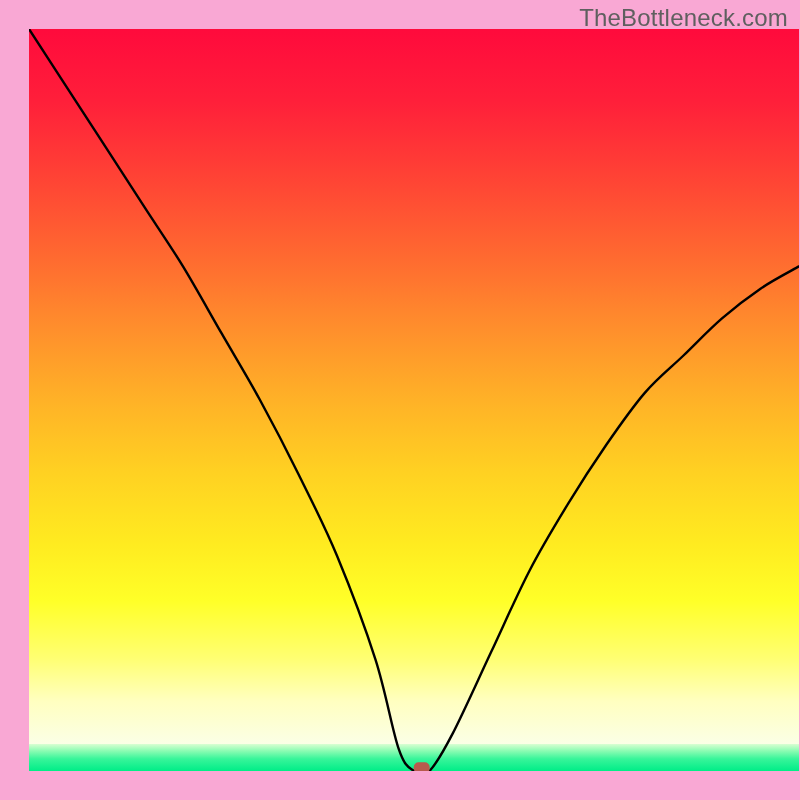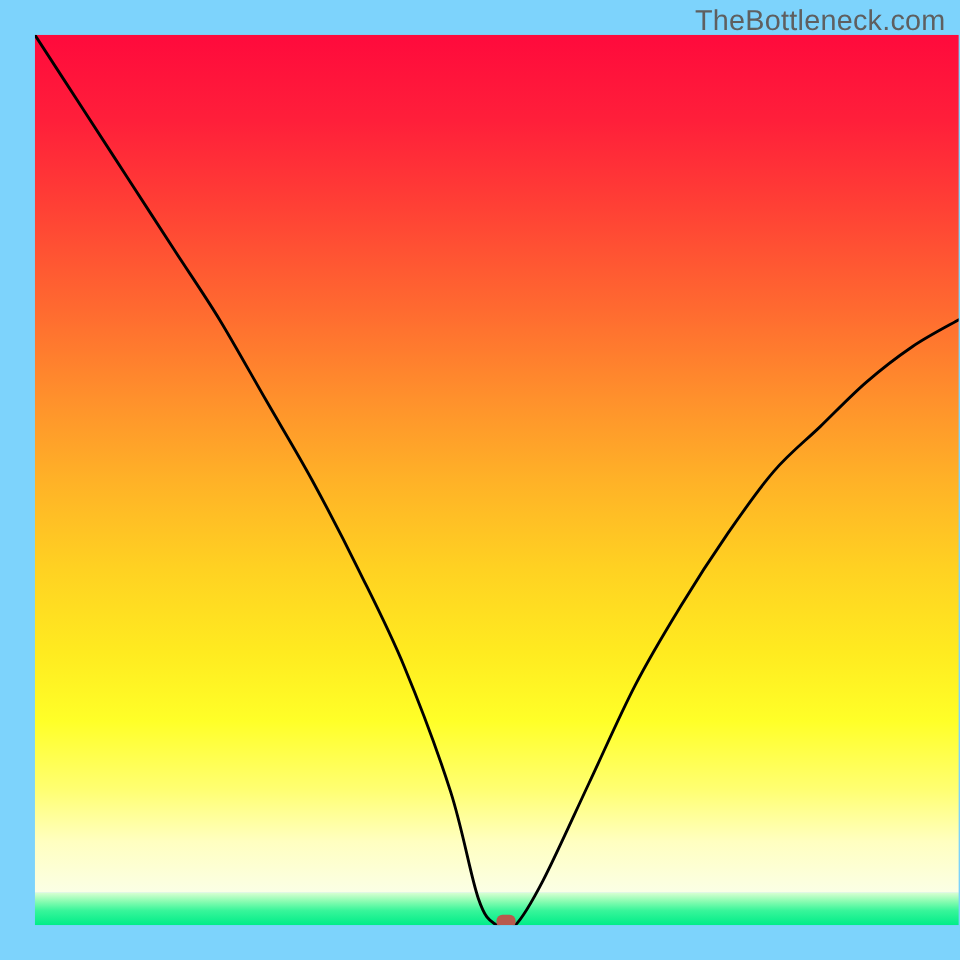--- a/index.html
+++ b/index.html
@@ -8,21 +8,21 @@
     width: 800px;
     height: 800px;
     background: #000;
     font-family: Arial, Helvetica, sans-serif;
     overflow: hidden;
   }
   .frame {
     position: relative;
     width: 800px;
     height: 800px;
-    background: #7dd3fc;
+    background: #f9a8d4;
   }
   .watermark {
     position: absolute;
     top: 4px;
     right: 12px;
     color: #5f5f5f;
     font-size: 24px;
     font-weight: 500;
     letter-spacing: 0.2px;
     z-index: 6;

